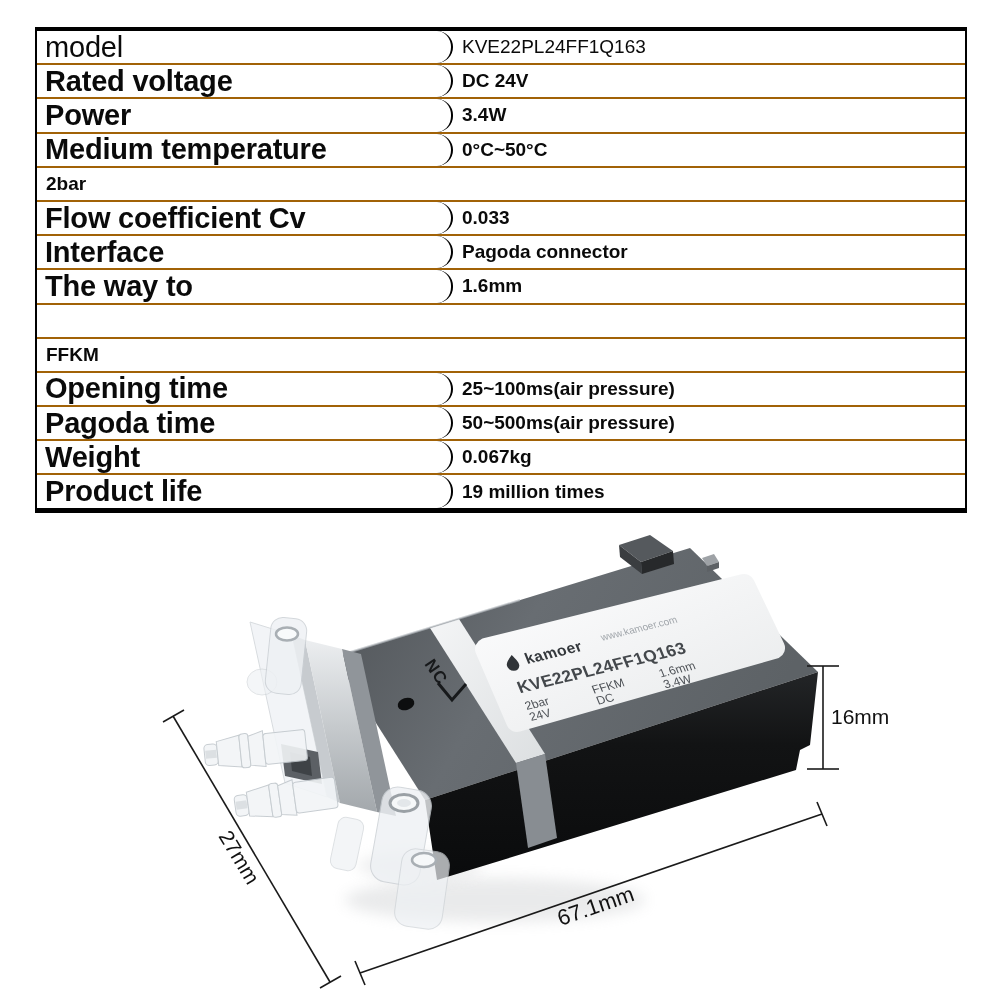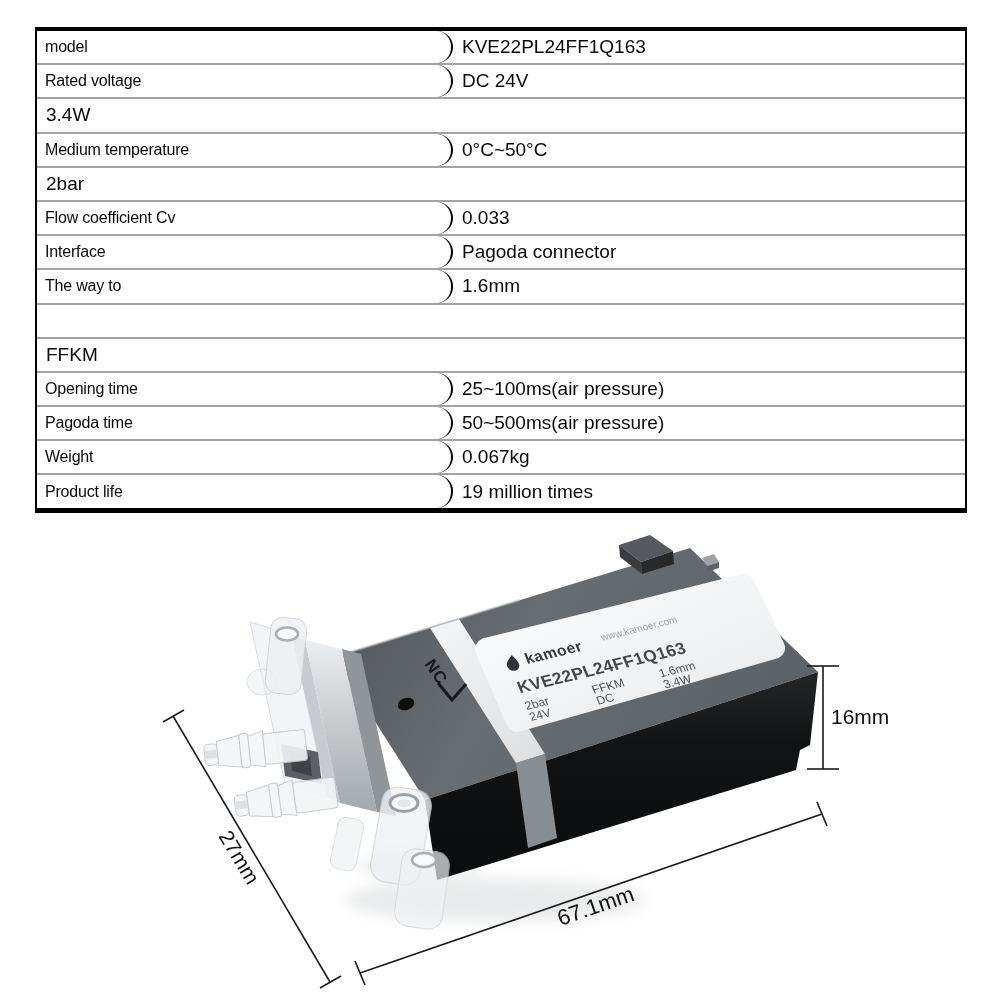--- a/index.html
+++ b/index.html
@@ -8,25 +8,25 @@
     font-family:"Liberation Sans", sans-serif; color:#0c0c0c; overflow:hidden;
   }
   
   .spec-table {
     position:absolute; left:35px; top:27px; width:928px;
     border-top:4px solid #000; border-bottom:5px solid #000;
     border-left:2px solid #000; border-right:2px solid #000;
     background:#fff; z-index:2;
   }
   .spec-row { display:flex; height:32.2px; align-items:stretch; }
-  .spec-row + .spec-row { border-top:2px solid #a3a3a3; }
+  .spec-row + .spec-row { border-top:2px solid #a16207;font-weight:bold; }
   .spec-label {
     width:406px; flex:0 0 406px; border-right:2px solid #000;
     display:flex; align-items:center; padding-left:8px;
-    font-size:16px; letter-spacing:-0.2px; color:#0a0a0a;border-radius:16px;
+    font-size:29px; letter-spacing:-0.2px; color:#0a0a0a;border-radius:16px;
   }
   .spec-value {
     flex:1; display:flex; align-items:center; padding-left:9px;
     font-size:19px; color:#0a0a0a;
   }
   
   .product-stage { position:absolute; left:0; top:0; width:1000px; height:1000px; z-index:1; }
   svg text { user-select:none; }
 </style>
 </head>
@@ -35,20 +35,21 @@
 <div class="spec-table">
   <div class="spec-row">
     <div class="spec-label">model</div>
     <div class="spec-value">KVE22PL24FF1Q163</div>
   </div>
   <div class="spec-row">
     <div class="spec-label">Rated voltage</div>
     <div class="spec-value">DC 24V</div>
   </div>
   <div class="spec-row">
+    <div class="spec-label">Power</div>
     <div class="spec-value">3.4W</div>
   </div>
   <div class="spec-row">
     <div class="spec-label">Medium temperature</div>
     <div class="spec-value">0°C~50°C</div>
   </div>
   <div class="spec-row">
     <div class="spec-value">2bar</div>
   </div>
   <div class="spec-row">

